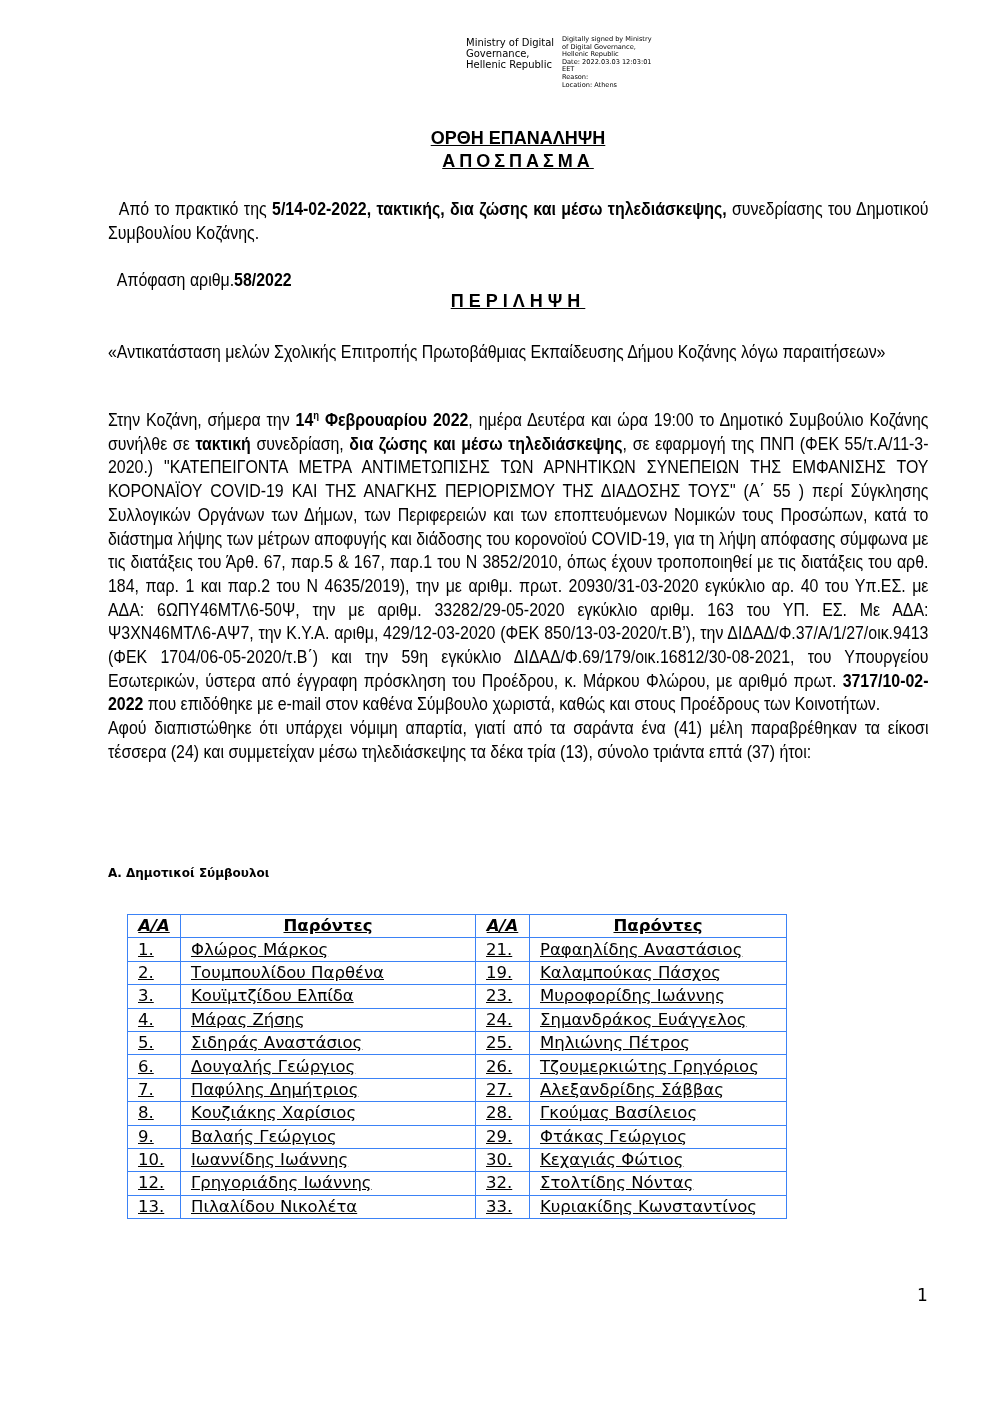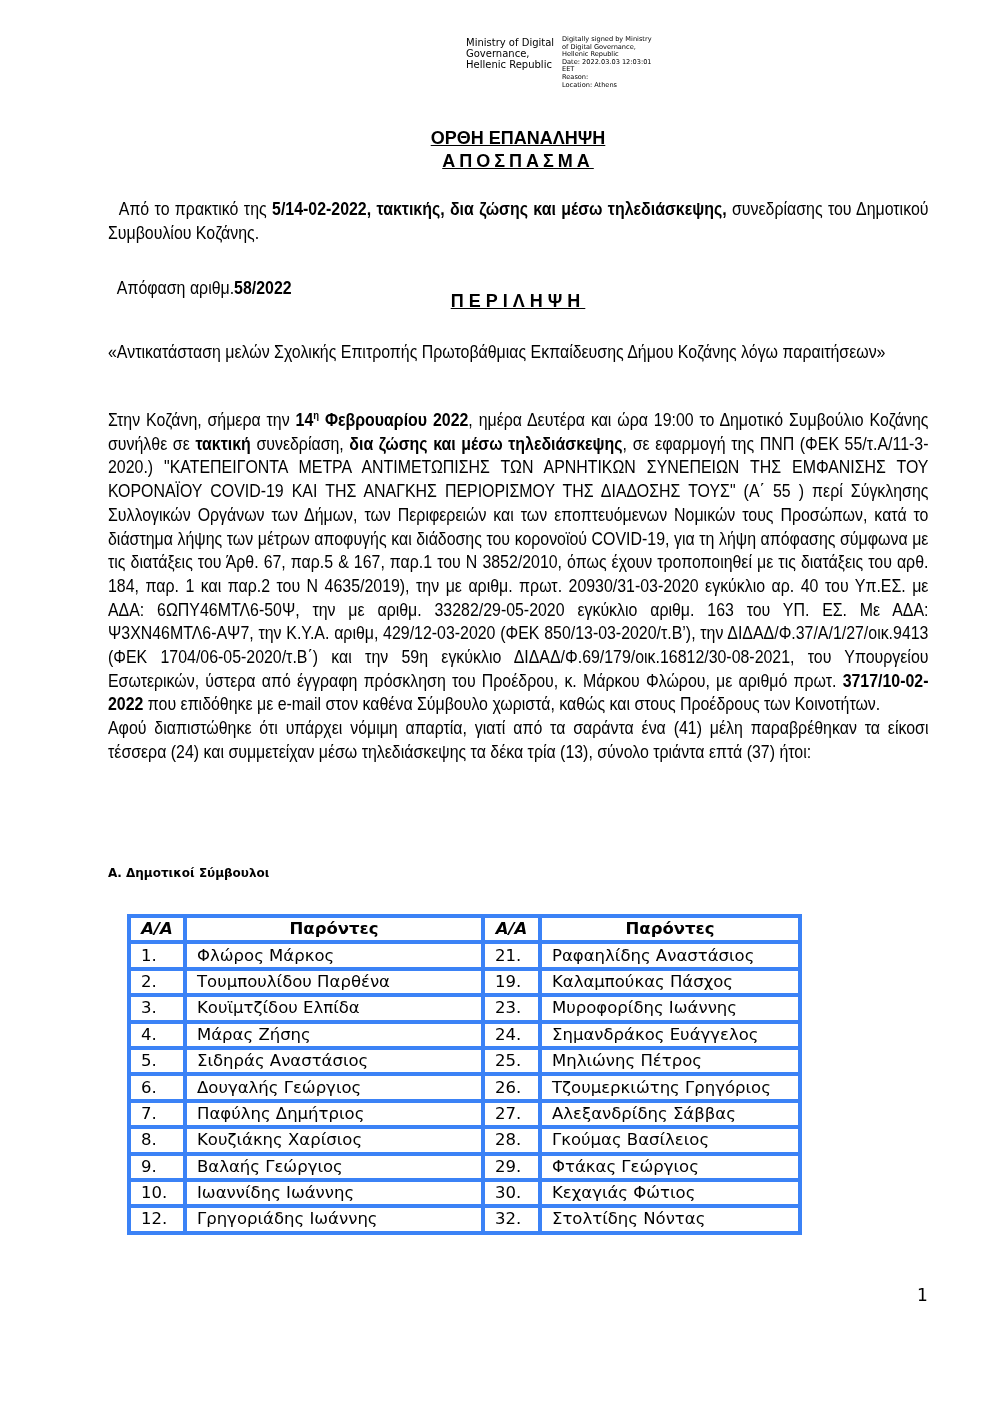--- a/index.html
+++ b/index.html
@@ -12,28 +12,28 @@
 
   .title { position: absolute; left: 0; width: 1036px; text-align: center; font-family: "Liberation Sans", sans-serif; font-weight: bold; text-decoration: underline; font-size: 18px; }
   .t1 { top: 128px; }
   .t2 { top: 151px; letter-spacing: 4px; }
   .t3 { top: 291px; letter-spacing: 5px; }
 
   .txt { position: absolute; left: 108px; width: 820px; font-family: "Liberation Sans", sans-serif; font-size: 18.5px; line-height: 23.7px; text-align: justify; }
   .squish { transform: scaleX(0.86); transform-origin: left top; width: 954px; }
 
   .p1 { top: 197px; }
-  .p2 { top: 276px; }
+  .p2 { top: 268px; }
   .p3 { top: 340px; }
   .p4 { top: 408px; }
 
   .sec { position: absolute; left: 108px; top: 866px; font-family: "DejaVu Sans", sans-serif; font-weight: bold; font-size: 12px; }
 
   table.members { position: absolute; left: 127px; top: 914px; border-collapse: collapse; font-family: "DejaVu Sans", sans-serif; font-size: 16.5px; }
-  table.members td, table.members th { border: 4px solid #3b82f6; padding: 0 0 0 10px; height: 22.4px; line-height: 22px; text-align: left; font-weight: normal; }
+  table.members td, table.members th { border: 1px solid #3b82f6; padding: 0 0 0 10px; height: 22.4px; line-height: 22px; text-align: left; font-weight: normal; text-decoration: underline; }
   table.members th { font-weight: bold; text-align: center; padding: 0; }
   table.members th.aa { font-style: italic; }
   .c1 { width: 52px; } .c2 { width: 294px; } .c3 { width: 53px; } .c4 { width: 256px; }
   table.members td { white-space: nowrap; }
 
   .pagenum { position: absolute; left: 917px; top: 1285px; font-family: "DejaVu Sans", sans-serif; font-size: 17px; }
   b { font-weight: bold; }
   sup { font-size: 11px; vertical-align: 7px; line-height: 0; }
 </style>
 </head>
@@ -150,17 +150,23 @@
           <td>Ιωαννίδης Ιωάννης</td>
           <td>30.</td>
           <td>Κεχαγιάς Φώτιος</td>
         </tr>
         <tr>
           <td>12.</td>
           <td>Γρηγοριάδης Ιωάννης</td>
           <td>32.</td>
           <td>Στολτίδης Νόντας</td>
         </tr>
+        <tr>
+          <td>13.</td>
+          <td>Πιλαλίδου Νικολέτα</td>
+          <td>33.</td>
+          <td>Κυριακίδης Κωνσταντίνος</td>
+        </tr>
       </tbody>
   </table>
 
   <div class="pagenum">1</div>
 </div>
 
 </body></html>

